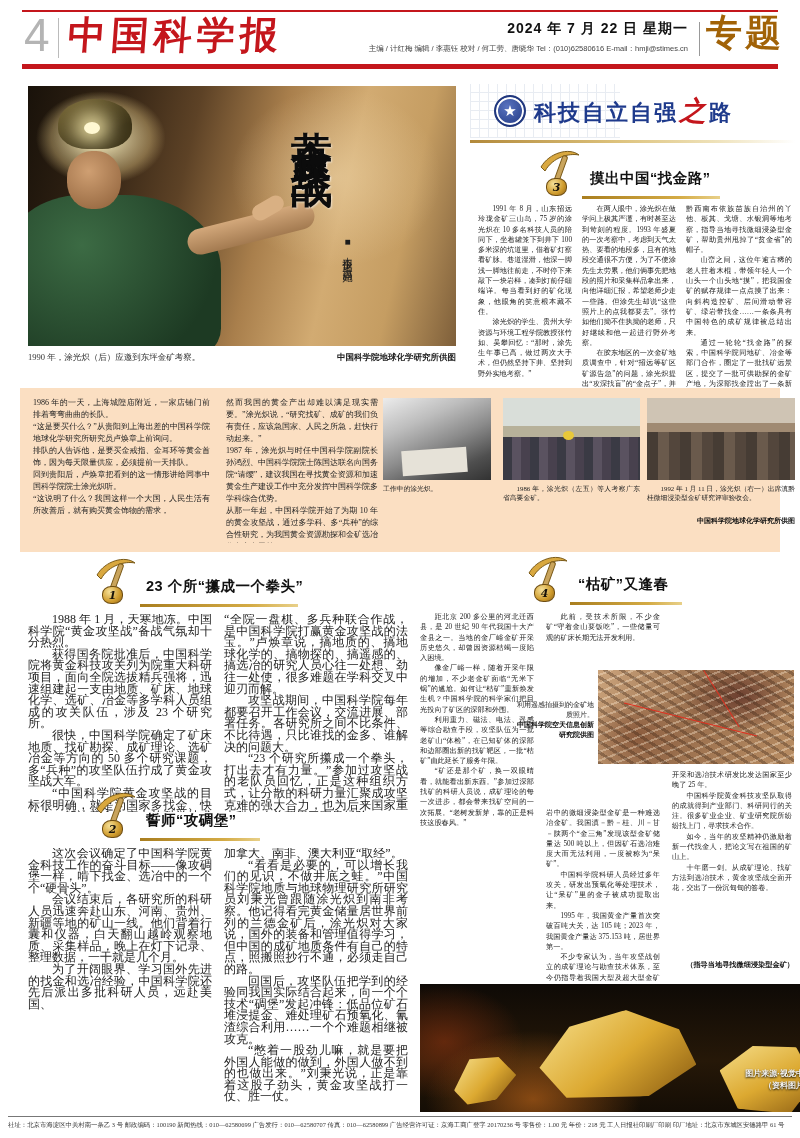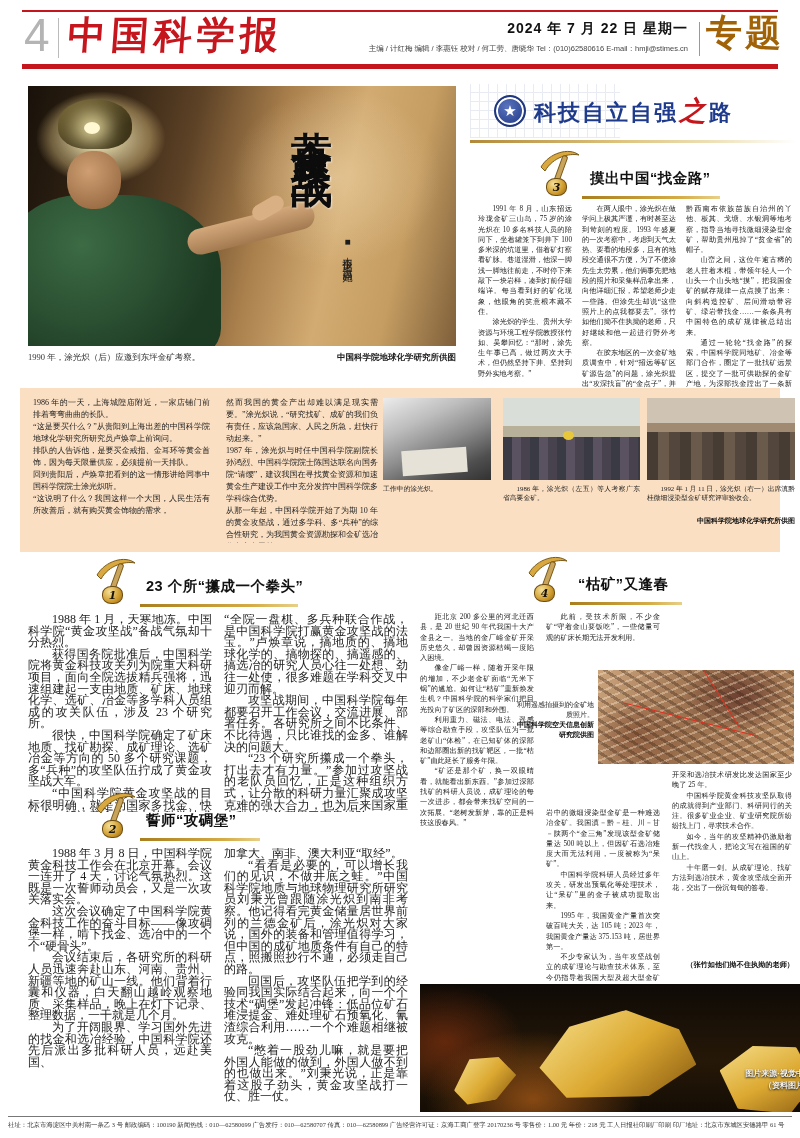--- a/index.html
+++ b/index.html
@@ -253,21 +253,20 @@
       <svg width="46" height="50" viewBox="0 0 46 50">
         <path d="M5 21 C13 7, 33 1, 43 9 C33 7, 17 11, 9 25 Z" fill="#d9a83f" stroke="#7a5a18" stroke-width="1"></path>
         <rect x="20.5" y="9" width="5" height="38" rx="2" transform="rotate(20 23 28)" fill="#c9a45c" stroke="#7a5a18"></rect>
       </svg>
       <div class="nugget">2</div>
     </div>
     <div class="sec-title">誓师“攻碉堡”</div>
   </div>
   <div class="abs sec-rule" style="left:140px; top:838px; width:120px;"></div>
   <div class="abs col colL" style="left:28px; top:848px; width:184px; height:264px;">
-      <p>1988 年 3 月 8 日，中国科学院黄金科技工作会在北京开幕。会议一连开了 4 天，讨论气氛热烈。这既是一次誓师动员会，又是一次攻关落实会。</p>
       <p>这次会议确定了中国科学院黄金科技工作的奋斗目标——像攻碉堡一样，啃下找金、选冶中的一个个“硬骨头”。</p>
       <p>会议结束后，各研究所的科研人员迅速奔赴山东、河南、贵州、新疆等地的矿山一线。他们背着行囊和仪器，白天翻山越岭观察地质、采集样品，晚上在灯下记录、整理数据，一干就是几个月。</p>
       <p>为了开阔眼界、学习国外先进的找金和选冶经验，中国科学院还先后派出多批科研人员，远赴美国、</p>
     </div>
   <div class="abs col colL cont" style="left:224px; top:848px; width:184px; height:264px;">
       <p>加拿大、南非、澳大利亚“取经”。</p>
       <p>“看看是必要的，可以增长我们的见识，不做井底之蛙。”中国科学院地质与地球物理研究所研究员刘秉光曾跟随涂光炽到南非考察。他记得看完黄金储量居世界前列的兰德金矿后，涂光炽对大家说，国外的装备和管理值得学习，但中国的成矿地质条件有自己的特点，照搬照抄行不通，必须走自己的路。</p>
       <p>回国后，攻坚队伍把学到的经验同我国实际结合起来，向一个个技术“碉堡”发起冲锋：低品位矿石堆浸提金、难处理矿石预氧化、氰渣综合利用……一个个难题相继被攻克。</p>
       <p>“憋着一股劲儿嘛，就是要把外国人能做的做到，外国人做不到的也做出来。”刘秉光说，正是靠着这股子劲头，黄金攻坚战打一仗、胜一仗。</p>
     </div>
@@ -298,21 +297,21 @@
       <p>中国科学院科研人员经过多年攻关，研发出预氧化等处理技术，让“呆矿”里的金子被成功提取出来。</p>
       <p>1995 年，我国黄金产量首次突破百吨大关，达 105 吨；2023 年，我国黄金产量达 375.153 吨，居世界第一。</p>
       <p>不少专家认为，当年攻坚战创立的成矿理论与勘查技术体系，至今仍指导着我国大型及超大型金矿的预测、勘探。</p>
     </div>
   <div class="abs col colR cont" style="left:672px; top:770px; width:120px; height:186px;">
       <p>开采和选冶技术研发比发达国家至少晚了 25 年。</p>
       <p>中国科学院黄金科技攻坚队取得的成就得到产业部门、科研同行的关注。很多矿业企业、矿业研究院所纷纷找上门，寻求技术合作。</p>
       <p>如今，当年的攻坚精神仍激励着新一代找金人，把论文写在祖国的矿山上。</p>
       <p>十年磨一剑。从成矿理论、找矿方法到选冶技术，黄金攻坚战全面开花，交出了一份沉甸甸的答卷。</p>
     </div>
-  <div class="abs endnote">（张竹如他们拗不住执拗的老师）</div>
+  <div class="abs endnote">（指导当地寻找微细浸染型金矿）</div>
 
   <div class="abs sat">
     <div class="redline"></div>
     <div class="redline2"></div>
   </div>
   <div class="abs sat-cap">
     <div>利用遥感拍摄到的金矿地质照片。</div>
     <div class="credit">中国科学院空天信息创新研究院供图</div>
   </div>
 

